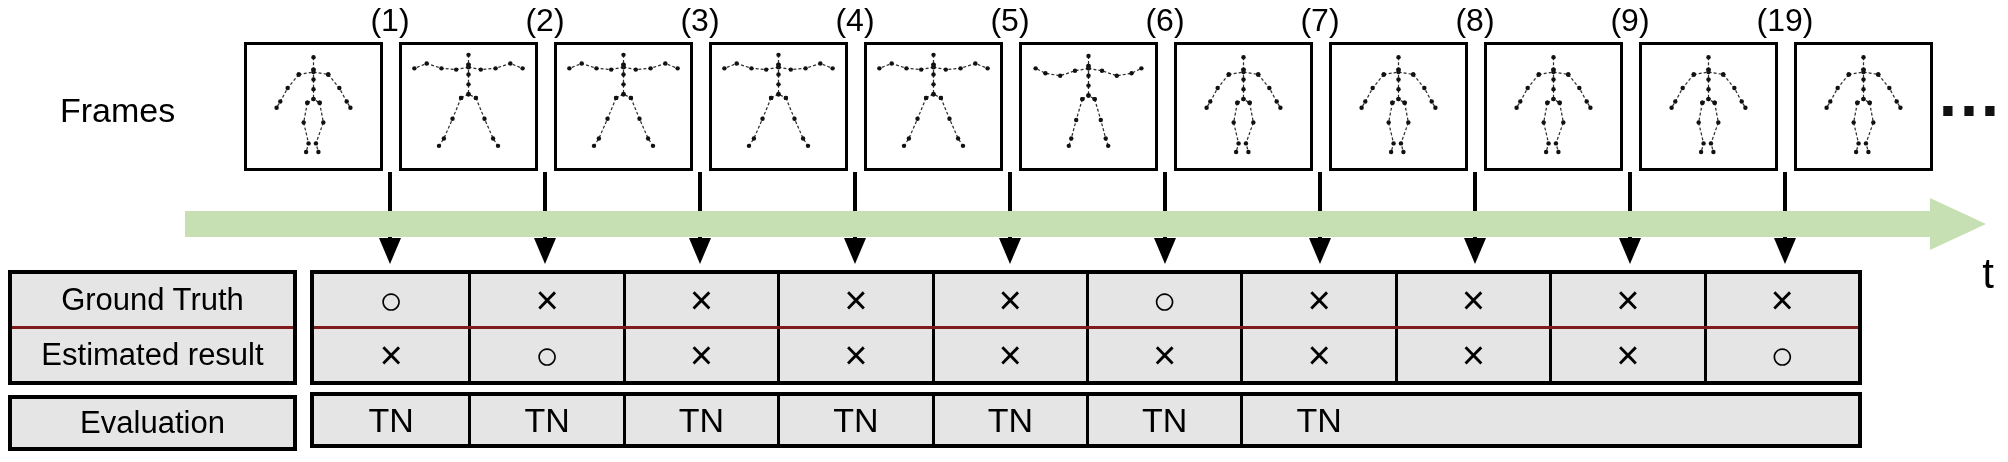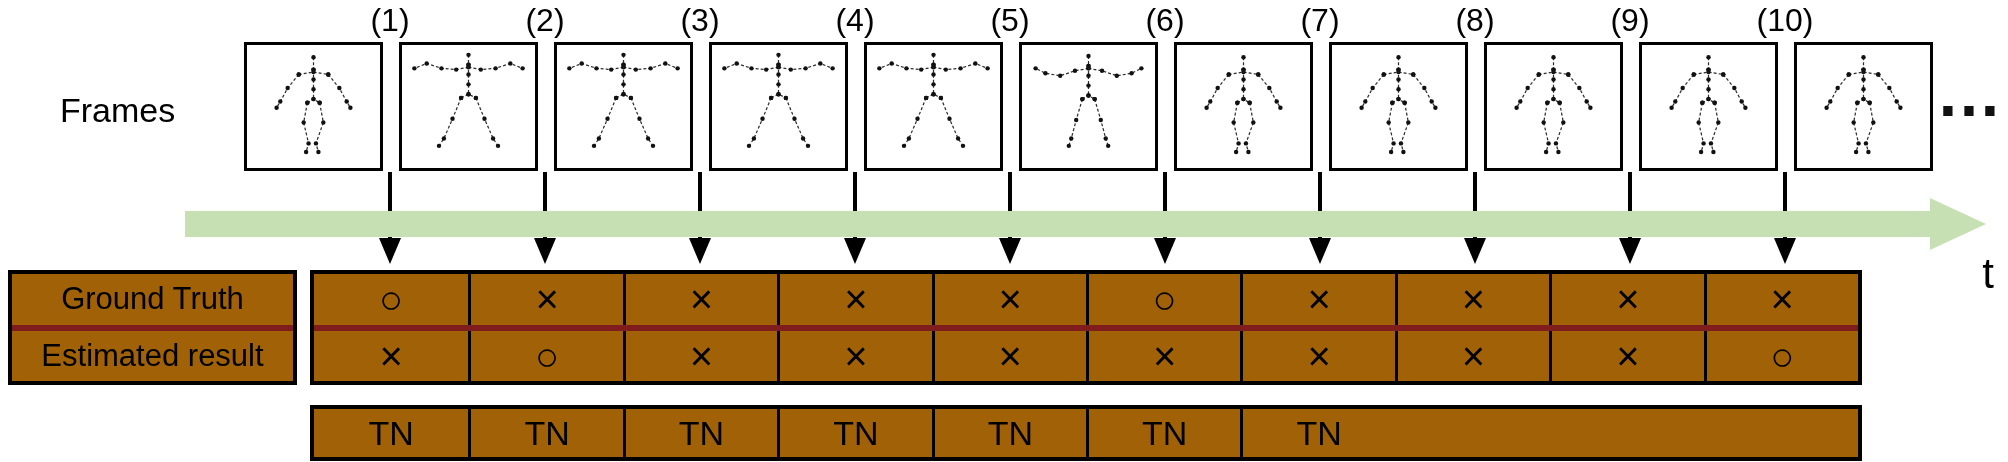--- a/index.html
+++ b/index.html
@@ -38,25 +38,25 @@
   
   .tl-band{ position:absolute; left:185px; top:211px; width:1745px; height:26px; background:#c6e0b4; }
   .tl-head{
     position:absolute; left:1930px; top:198px; width:0; height:0;
     border-top:26px solid transparent; border-bottom:26px solid transparent;
     border-left:56px solid #c6e0b4;
   }
   .t-label{ position:absolute; left:1968px; top:250px; width:40px; text-align:center; font-size:42px; color:#000; }
   
   .tblock{
-    position:absolute; border:4px solid #000; background:#a16207; box-sizing:border-box;
+    position:absolute; border:4px solid #000; background:#e5e5e5; box-sizing:border-box;
     display:flex; flex-direction:column;
   }
   .trow{ flex:1; display:flex; align-items:center; justify-content:center; }
-  .rowdiv{ border-top:6px solid #7f1d1d; }
+  .rowdiv{ border-top:3px solid #7f1d1d; }
   .th{ font-size:31px; color:#000; }
   .grid10{ display:grid; grid-template-columns:repeat(10,1fr); align-items:stretch; }
   .cell{ display:flex; align-items:center; justify-content:center; box-sizing:border-box; }
   .cdiv{ border-left:3px solid #000; }
   .sym{ font-size:40px; line-height:1; color:#000; }
   .ev{ font-size:34px; line-height:1; color:#000; }
 </style>
 </head>
 <body>
 
@@ -66,21 +66,21 @@
 
   <div class="fnum" style="left:350px">(1)</div>
   <div class="fnum" style="left:505px">(2)</div>
   <div class="fnum" style="left:660px">(3)</div>
   <div class="fnum" style="left:815px">(4)</div>
   <div class="fnum" style="left:970px">(5)</div>
   <div class="fnum" style="left:1125px">(6)</div>
   <div class="fnum" style="left:1280px">(7)</div>
   <div class="fnum" style="left:1435px">(8)</div>
   <div class="fnum" style="left:1590px">(9)</div>
-  <div class="fnum" style="left:1745px">(10)</div>
+  <div class="fnum" style="left:1745px">(19)</div>
 
   <div class="frame-box" style="left:244px">
       <svg viewBox="0 0 108 100">
         <polyline points="54,10 54,20" class="bone"></polyline>
         <circle cx="54" cy="10" r="1.8" class="joint"></circle>
         <circle cx="54" cy="20" r="1.8" class="joint"></circle>
         <polyline points="42,24 54,22 66,24" class="bone"></polyline>
         <circle cx="42" cy="24" r="1.8" class="joint"></circle>
         <circle cx="54" cy="22" r="1.8" class="joint"></circle>
         <circle cx="66" cy="24" r="1.8" class="joint"></circle>
@@ -550,20 +550,23 @@
     </div>
 
   <div class="tl-band"></div>
   <div class="tl-head"></div>
   <div class="t-label">t</div>
 
   <div class="tblock" style="left:8px;top:270px;width:289px;height:115px">
     <div class="trow th">Ground Truth</div>
     <div class="trow th rowdiv">Estimated result</div>
   </div>
+  <div class="tblock" style="left:8px;top:395px;width:289px;height:56px">
+    <div class="trow th">Evaluation</div>
+  </div>
 
   <div class="tblock" style="left:310px;top:270px;width:1552px;height:115px">
     <div class="trow grid10">
       <div class="cell sym">○</div>
       <div class="cell sym cdiv">×</div>
       <div class="cell sym cdiv">×</div>
       <div class="cell sym cdiv">×</div>
       <div class="cell sym cdiv">×</div>
       <div class="cell sym cdiv">○</div>
       <div class="cell sym cdiv">×</div>
@@ -577,21 +580,21 @@
       <div class="cell sym cdiv">×</div>
       <div class="cell sym cdiv">×</div>
       <div class="cell sym cdiv">×</div>
       <div class="cell sym cdiv">×</div>
       <div class="cell sym cdiv">×</div>
       <div class="cell sym cdiv">×</div>
       <div class="cell sym cdiv">×</div>
       <div class="cell sym cdiv">○</div>
     </div>
   </div>
-  <div class="tblock" style="left:310px;top:405px;width:1552px;height:56px">
+  <div class="tblock" style="left:310px;top:392px;width:1552px;height:56px">
     <div class="trow grid10">
       <div class="cell ev">TN</div>
       <div class="cell ev cdiv">TN</div>
       <div class="cell ev cdiv">TN</div>
       <div class="cell ev cdiv">TN</div>
       <div class="cell ev cdiv">TN</div>
       <div class="cell ev cdiv">TN</div>
       <div class="cell ev cdiv">TN</div>
     </div>
   </div>

